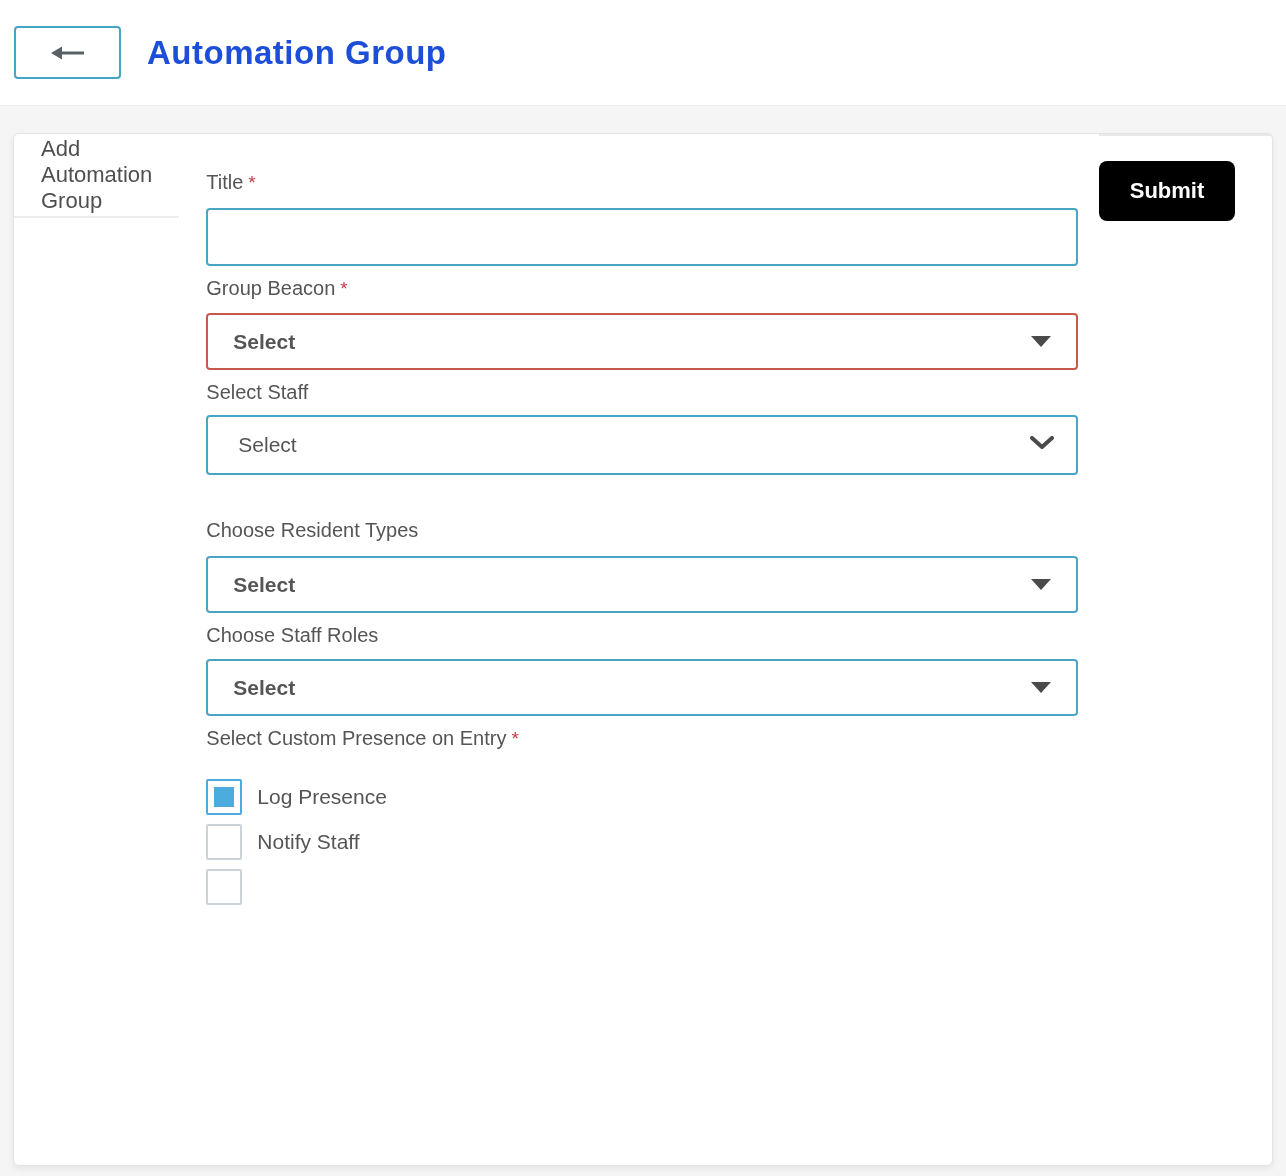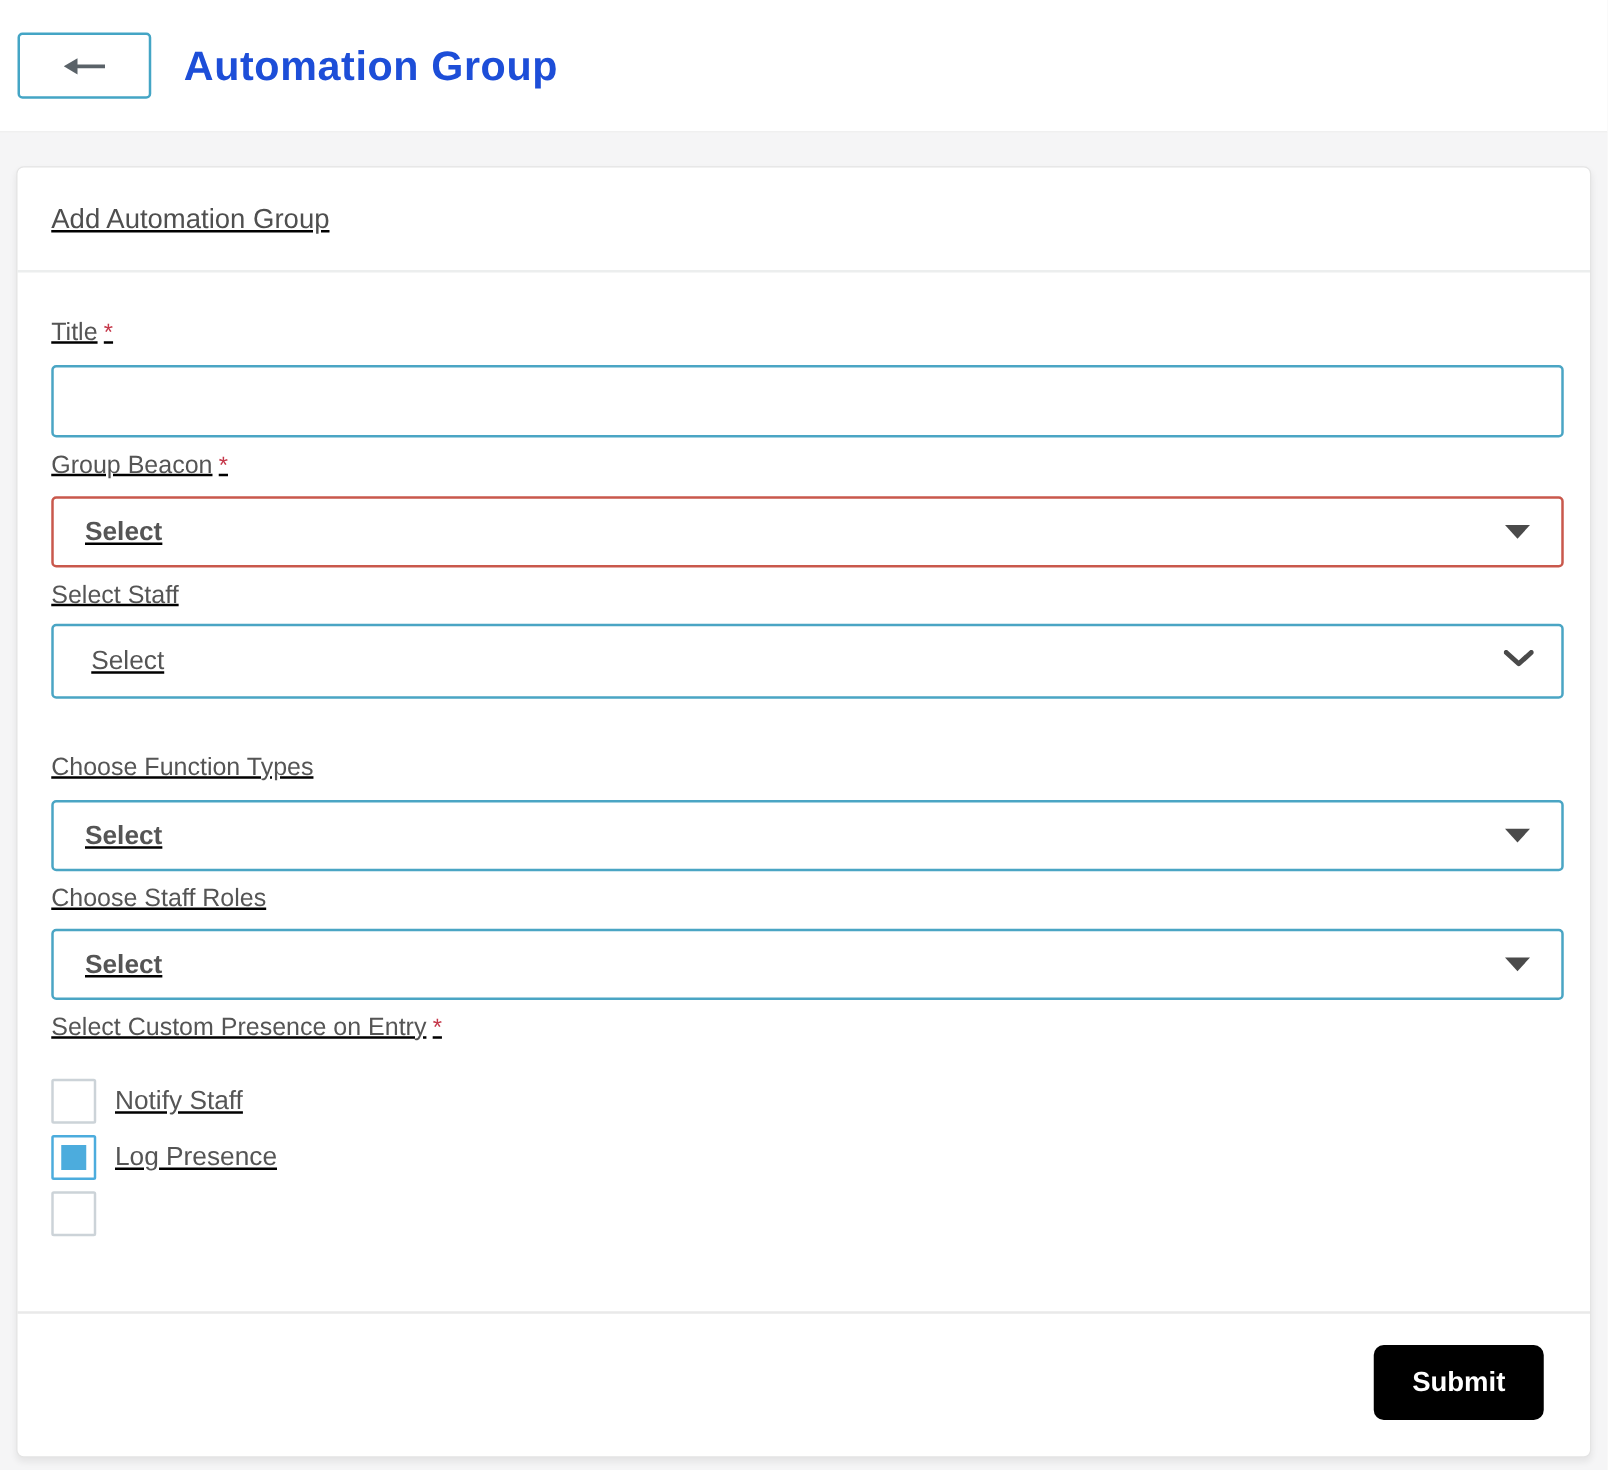--- a/index.html
+++ b/index.html
@@ -38,22 +38,21 @@
 
   
   .card {
     margin: 27px 13px 10px 13px;
     height: 1033px;
     background: #ffffff;
     border: 1px solid #e4e4e4;
     border-radius: 6px;
     box-shadow: 0 3px 6px rgba(0,0,0,0.07);
     display: flex;
-    flex-direction: column;
-    text-decoration: underline;
+    flex-direction: row;
   }
   .card-header {
     height: 84px;
     flex: 0 0 84px;
     display: flex;
     align-items: center;
     padding: 0 27px;
     border-bottom: 2px solid #eceeee;
     font-size: 22px;
     color: #4f4f4f;
@@ -214,53 +213,53 @@
     <div class="field-label">Select Staff</div>
     <div class="native-select">
       <span class="select-value">Select</span>
       <span>
         <svg width="24" height="14" viewBox="0 0 24 14">
           <polyline points="2,2 12,11 22,2" fill="none" stroke="#4a4a4a" stroke-width="4" stroke-linecap="round" stroke-linejoin="round"></polyline>
         </svg>
       </span>
     </div>
 
-    <div class="field-label">Choose Function Types</div>
+    <div class="field-label">Choose Resident Types</div>
     <div class="dropdown mb13">
       <span class="dropdown-value">Select</span>
       <span class="caret-down"></span>
     </div>
 
     <div class="field-label">Choose Staff Roles</div>
     <div class="dropdown">
       <span class="dropdown-value">Select</span>
       <span class="caret-down"></span>
     </div>
 
     <div class="field-label">
       <span>Select Custom Presence on Entry</span><span class="required-mark">*</span>
     </div>
 
     <div class="checkbox-section">
-      <div class="checkbox-row">
-        <span class="checkbox-box">
-            <span class="checkbox-fill"></span>
-          </span>
-        <span class="checkbox-label">Notify Staff</span>
-      </div>
       <div class="checkbox-row checked">
         <span class="checkbox-box">
             <span class="checkbox-fill"></span>
           </span>
         <span class="checkbox-label">Log Presence</span>
       </div>
       <div class="checkbox-row">
         <span class="checkbox-box">
             <span class="checkbox-fill"></span>
           </span>
+        <span class="checkbox-label">Notify Staff</span>
+      </div>
+      <div class="checkbox-row">
+        <span class="checkbox-box">
+            <span class="checkbox-fill"></span>
+          </span>
       </div>
     </div>
 
   </div>
 
   <div class="card-footer">
     <button class="submit-button">Submit</button>
   </div>
 
 </div>

